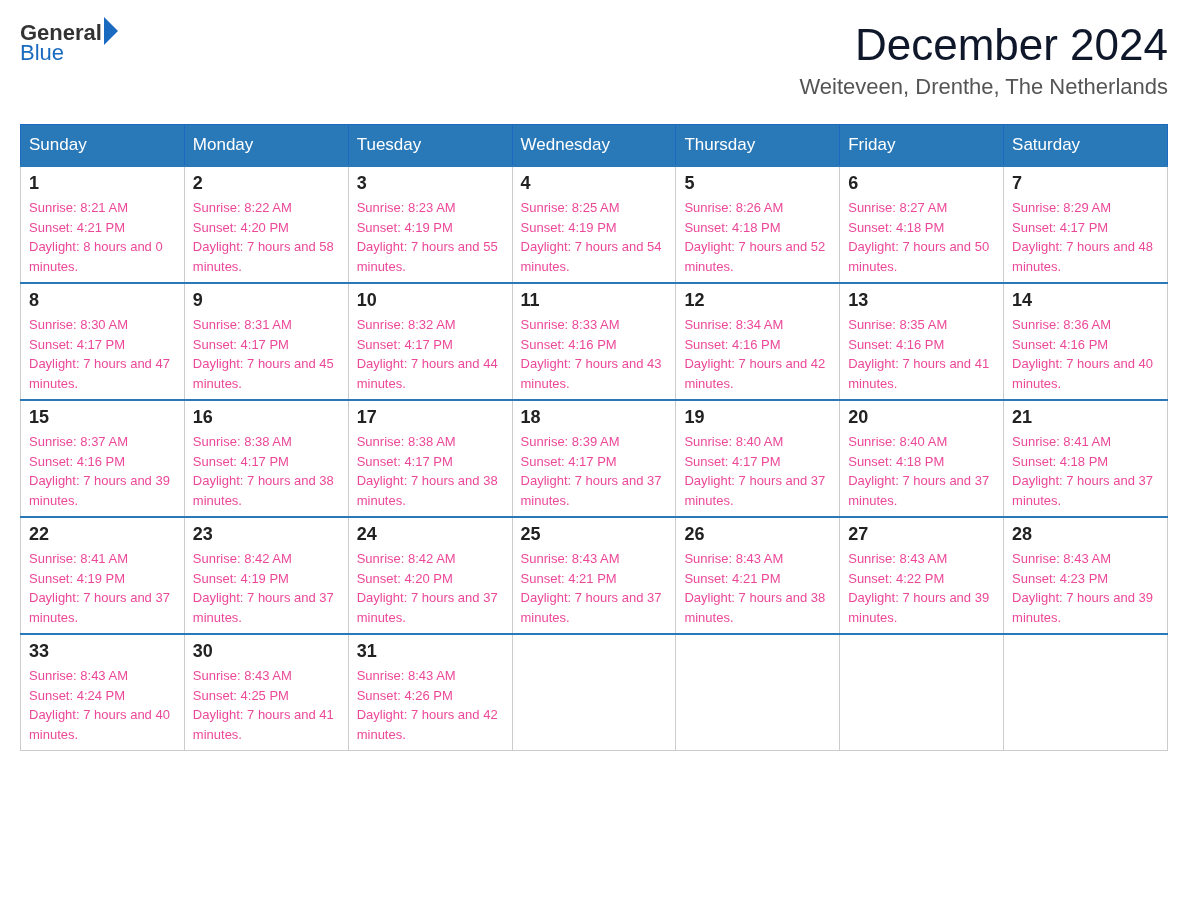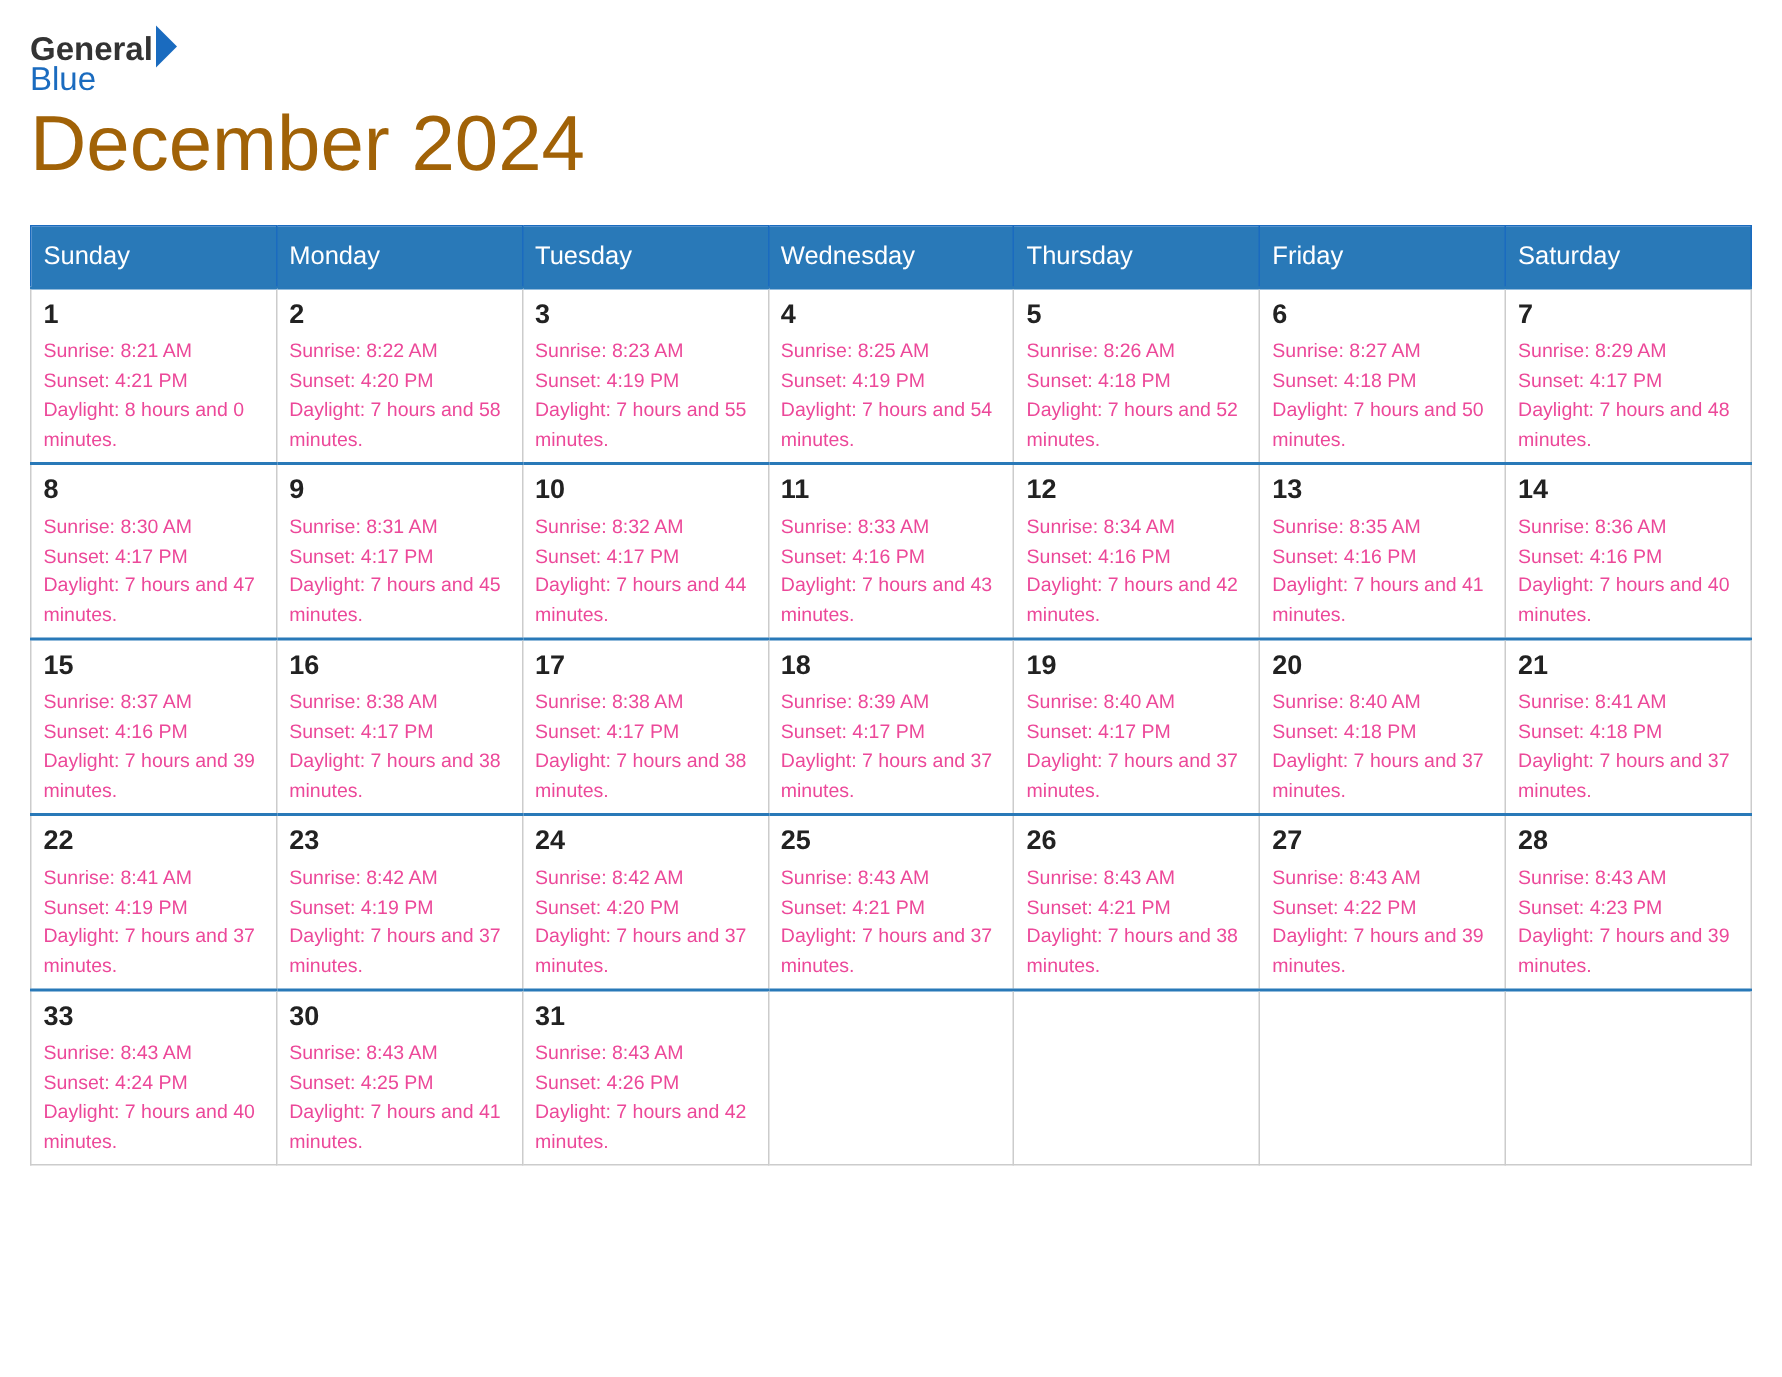--- a/index.html
+++ b/index.html
@@ -8,21 +8,20 @@
       background: #fff;
       padding: 20px;
       width: 1188px;
       min-height: 918px;
     }
     .header {
       display: flex;
       justify-content: space-between;
       align-items: flex-start;
       margin-bottom: 10px;
-      flex-direction: column;
     }
     .logo {
       display: flex;
       align-items: center;
       gap: 0;
     }
     .logo-text {
       font-size: 22px;
       font-weight: bold;
       color: #333;
@@ -40,23 +39,23 @@
       color: #1a6bbf;
       font-size: 22px;
       font-weight: normal;
       display: block;
       margin-top: -6px;
     }
     .title-section {
       text-align: right;
     }
     .month-title {
-      font-size: 52px;
+      font-size: 44px;
       font-weight: normal;
-      color: #a16207;
+      color: #0f172a;
     }
     .location-title {
       font-size: 22px;
       color: #555;
       margin-top: 4px;
     }
     .calendar {
       width: 100%;
       border-collapse: collapse;
       margin-top: 24px;
@@ -103,20 +102,21 @@
     <div>
       <div style="display:flex; align-items:center;">
         <span class="logo-text">General</span>
         <div class="logo-triangle"></div>
       </div>
       <span class="logo-blue">Blue</span>
     </div>
   </div>
   <div class="title-section">
     <div class="month-title">December 2024</div>
+    <div class="location-title">Weiteveen, Drenthe, The Netherlands</div>
   </div>
 </div>
 
 <table class="calendar">
   <thead>
     <tr>
       <th>Sunday</th>
       <th>Monday</th>
       <th>Tuesday</th>
       <th>Wednesday</th>

